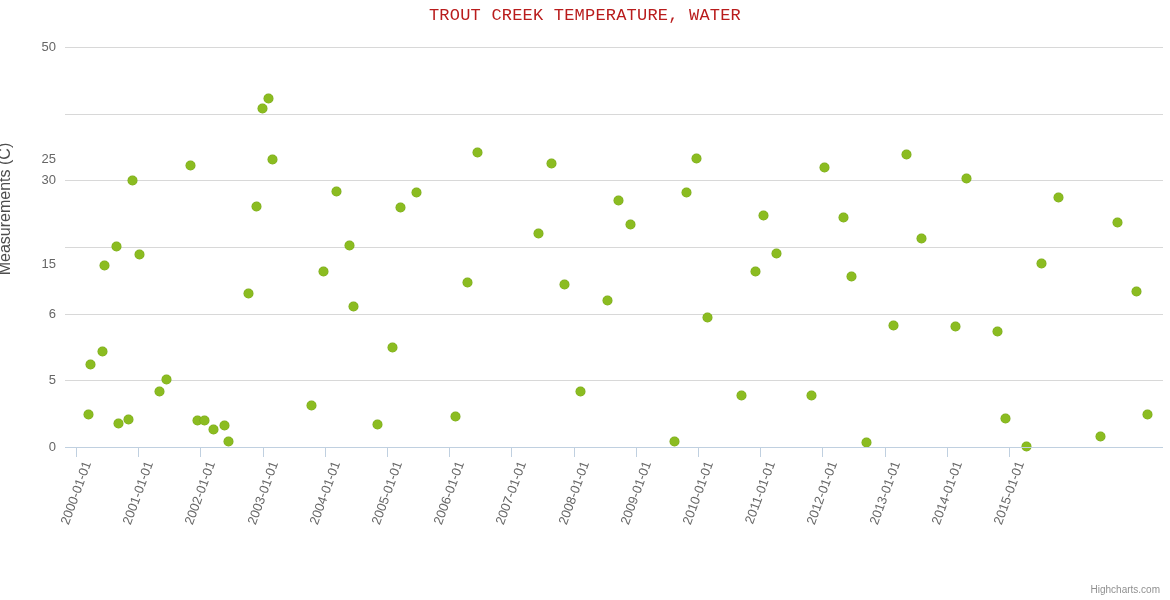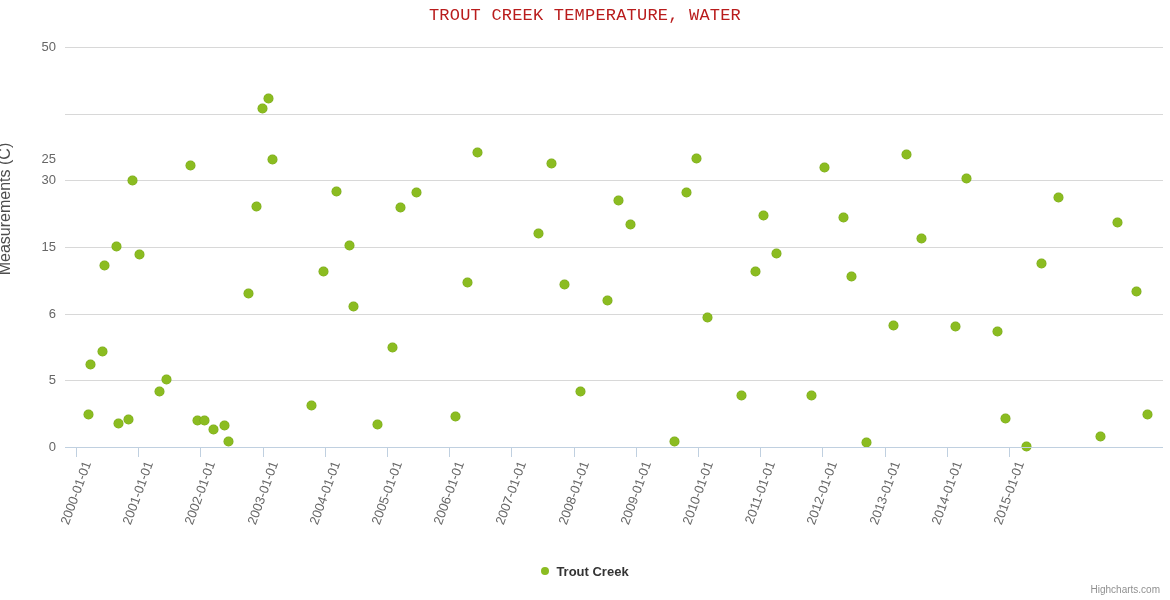--- a/index.html
+++ b/index.html
@@ -154,21 +154,21 @@
 <div id="chart-root">
 
   <div class="chart-title">TROUT CREEK TEMPERATURE, WATER</div>
 
   <div class="y-axis-title">Measurements (C)</div>
 
   <div id="y-labels">
       <div class="y-label" style="top: 440px;">0</div>
       <div class="y-label" style="top: 373.333px;">5</div>
       <div class="y-label" style="top: 306.667px;">6</div>
-      <div class="y-label" style="top: 240px;">15</div>
+      <div class="y-label" style="top: 257px;">15</div>
       <div class="y-label" style="top: 173.333px;">30</div>
       <div class="y-label" style="top: 106.667px; margin-top: 45px;">25</div>
       <div class="y-label" style="top: 40px;">50</div>
     </div>
 
   <div class="plot-area">
     <div id="gridlines">
         <div class="gridline" style="top: 400px;"></div>
         <div class="gridline" style="top: 333.333px;"></div>
         <div class="gridline" style="top: 266.667px;"></div>
@@ -283,21 +283,16 @@
         <div class="x-label" style="left: 549.8px; width: 90px;">2009-01-01</div>
         <div class="x-label" style="left: 612px; width: 90px;">2010-01-01</div>
         <div class="x-label" style="left: 674.2px; width: 90px;">2011-01-01</div>
         <div class="x-label" style="left: 736.4px; width: 90px;">2012-01-01</div>
         <div class="x-label" style="left: 798.6px; width: 90px;">2013-01-01</div>
         <div class="x-label" style="left: 860.8px; width: 90px;">2014-01-01</div>
         <div class="x-label" style="left: 923px; width: 90px;">2015-01-01</div>
       </div>
   </div>
 
-  <div class="legend">
-    <span class="legend-item">
-      <span class="legend-dot"></span><span class="legend-label">Trout Creek</span>
-    </span>
-  </div>
 
   <div class="credits">Highcharts.com</div>
 
 </div>
 
 </body></html>

